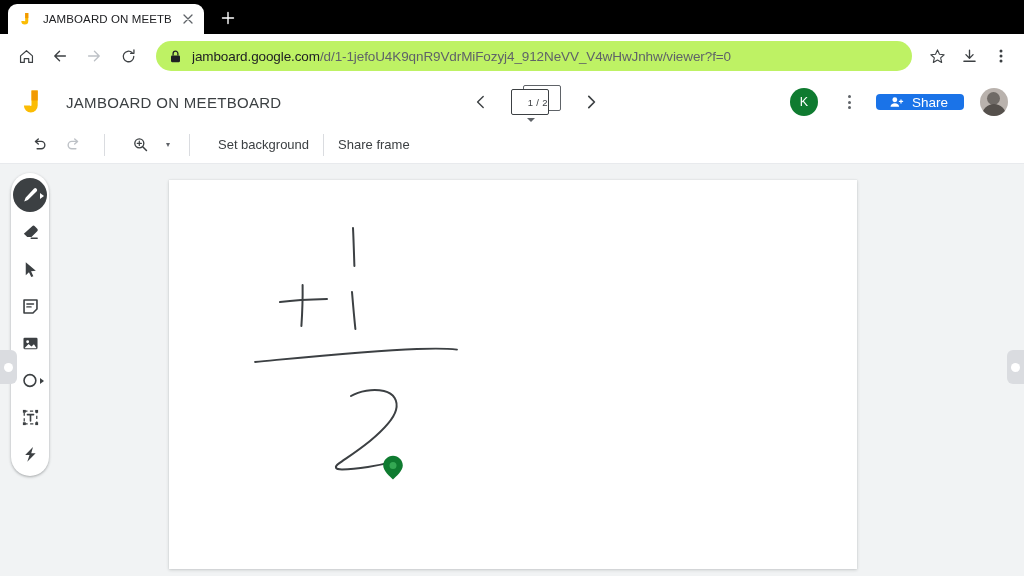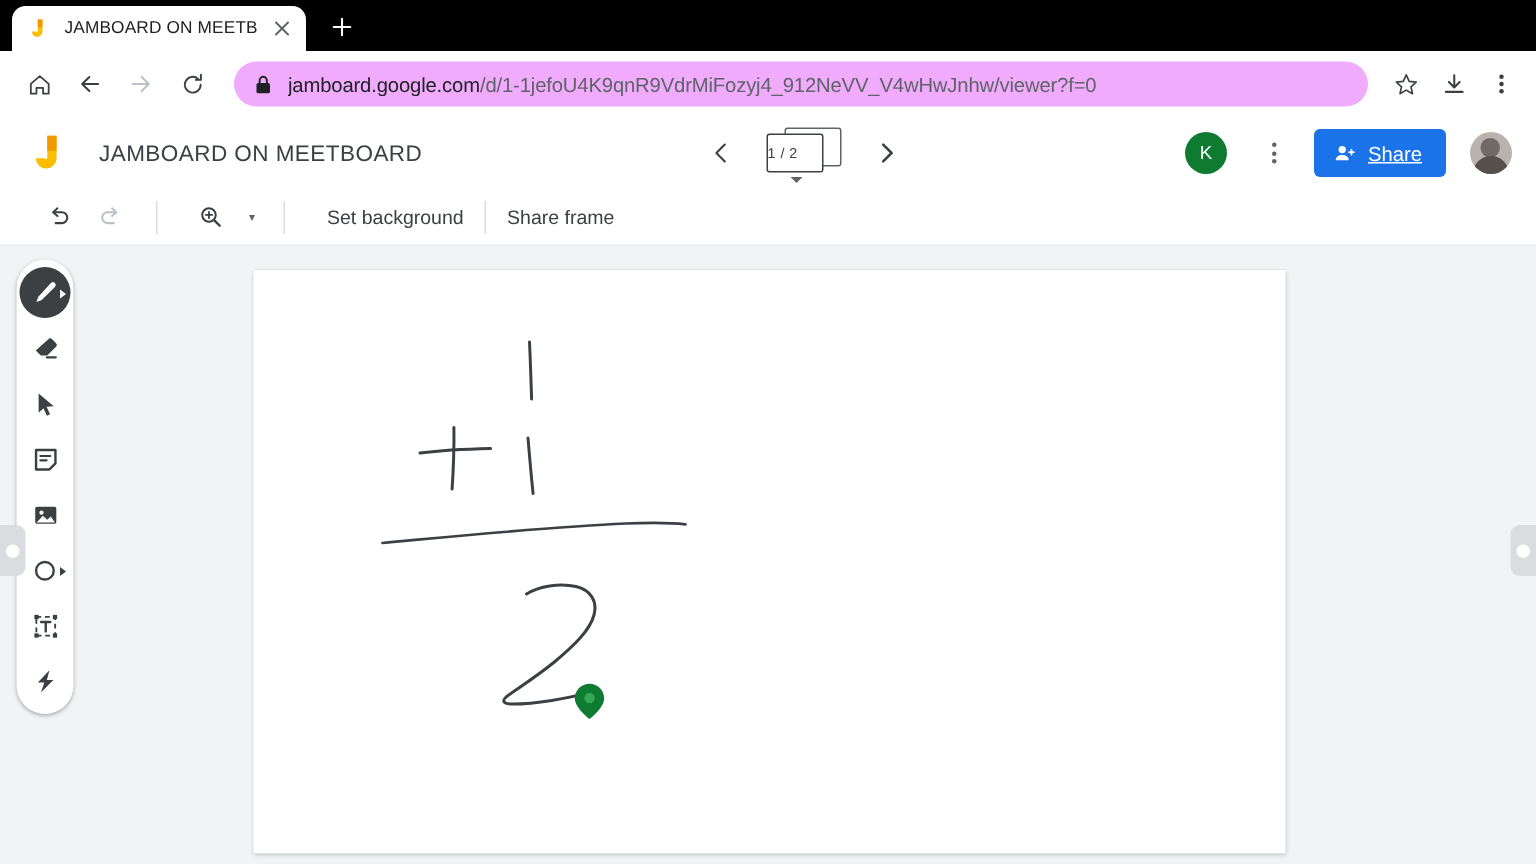--- a/index.html
+++ b/index.html
@@ -64,21 +64,21 @@
     width: 32px; height: 32px;
     display: flex; align-items: center; justify-content: center;
     border-radius: 50%;
     color: #3c4043;
     flex: 0 0 32px;
   }
   .nav-btn.disabled { color: #bdc1c6; }
   .omnibox {
     flex: 1 1 auto;
     height: 30px;
-    background: #f0abfc;
+    background: #bef264;
     border-radius: 16px;
     display: flex;
     align-items: center;
     padding: 0 14px;
     margin: 0 8px 0 10px;
     gap: 10px;
     min-width: 0;
   }
   .lock-icon { flex: 0 0 12px; color: #5f6368; display:flex; align-items:center; }
   .url-text {
@@ -146,21 +146,21 @@
     border-radius: 2px;
     background: #ffffff;
   }
   .frame-badge .stack-front {
     position: absolute;
     left: 0; top: 4px;
     width: 38px; height: 26px;
     border: 1.5px solid #3c4043;
     border-radius: 2px;
     background: #ffffff;
-    display: flex; align-items: center; justify-content: flex-start;
+    display: flex; align-items: center; justify-content: flex-end;
   }
   .frame-count {
     font-size: 9.5px;
     color: #3c4043;
     letter-spacing: 0.3px;
   }
   .frame-badge .stack-caret {
     position: absolute;
     left: 16px; bottom: -3px;
     width: 0; height: 0;
@@ -189,33 +189,32 @@
     display: flex; flex-direction: column; align-items: center; justify-content: center;
     gap: 2.5px;
     margin-right: 12px;
   }
   .kebab span {
     width: 3px; height: 3px; border-radius: 50%;
     background: #5f6368;
     display: block;
   }
   .share-btn {
-    height: 32px;
+    height: 16px;
     background: #1a73e8;
     color: #ffffff;
     border-radius: 4px;
     display: flex;
     align-items: center;
     gap: 8px;
     padding: 0 16px 0 13px;
     font-size: 13.5px;
     border: none;
     font-family: inherit;
     margin-right: 16px;
-    text-decoration: underline;
   }
   .user-avatar {
     width: 28px; height: 28px;
     border-radius: 50%;
     overflow: hidden;
     background: #b9b2ad;
     position: relative;
   }
   .user-avatar::before {
     content: "";

